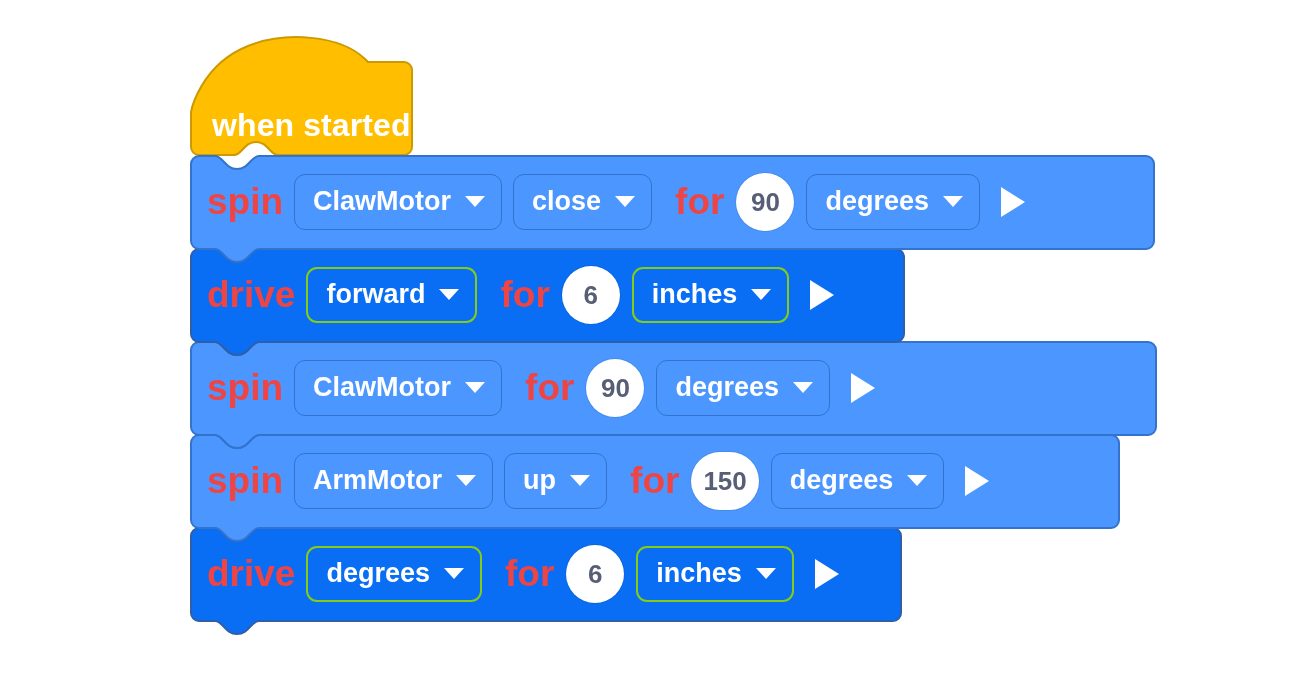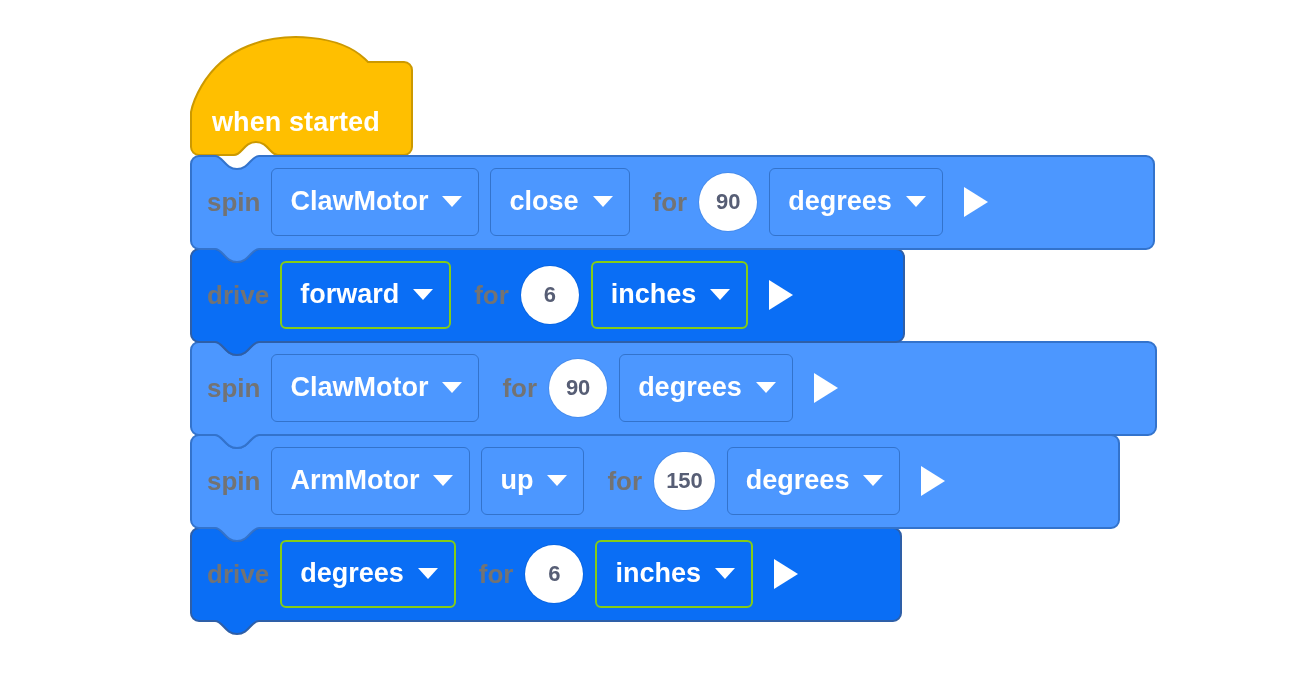--- a/index.html
+++ b/index.html
@@ -39,21 +39,21 @@
   }
   .hat-svg {
     position: absolute;
     left: 0; top: 0;
     display: block;
   }
   .hat-label {
     position: absolute;
     left: 22px;
     top: 79px;
-    font-size: 27px;
+    font-size: 32px;
     font-weight: bold;
     color: #ffffff;
     letter-spacing: 0.1px;
     white-space: nowrap;
     line-height: 1;
   }
 
   
   .block {
     position: relative;
@@ -72,35 +72,35 @@
     left: 0;
     top: 0;
     height: 93px;
     display: flex;
     align-items: center;
     padding-left: 17px;
     box-sizing: border-box;
   }
 
   .kw {
-    font-size: 26px;
+    font-size: 37px;
     font-weight: bold;
-    color: #737373;
+    color: #ef4444;
     white-space: nowrap;
     line-height: 1;
     margin: 0 11px 0 0;
   }
   .kw.for-kw { margin: 0 12px 0 12px; }
 
   
   .dd {
     display: inline-flex;
     align-items: center;
-    height: 68px;
-    border-radius: 6px;
+    height: 56px;
+    border-radius: 11px;
     padding: 0 16px 0 18px;
     box-sizing: border-box;
     margin-right: 11px;
     white-space: nowrap;
   }
   .dd .dd-text {
     font-size: 27px;
     font-weight: bold;
     color: #ffffff;
     line-height: 1;
@@ -123,21 +123,21 @@
     min-width: 58px;
     height: 58px;
     border-radius: 30px;
     background: #ffffff;
     padding: 0 12px;
     box-sizing: border-box;
     margin-right: 12px;
     box-shadow: 0 0 0 1px rgba(0,0,0,0.07);
   }
   .num span {
-    font-size: 22px;
+    font-size: 26px;
     font-weight: bold;
     color: #575E75;
     line-height: 1;
   }
 
   
   .run-arrow {
     width: 0; height: 0;
     border-top: 15px solid transparent;
     border-bottom: 15px solid transparent;

